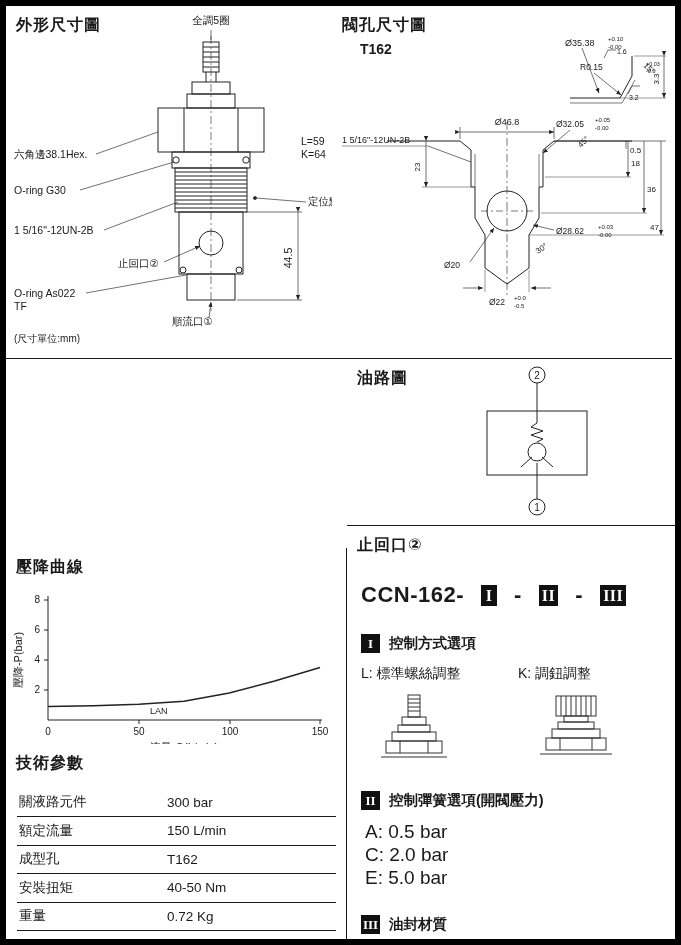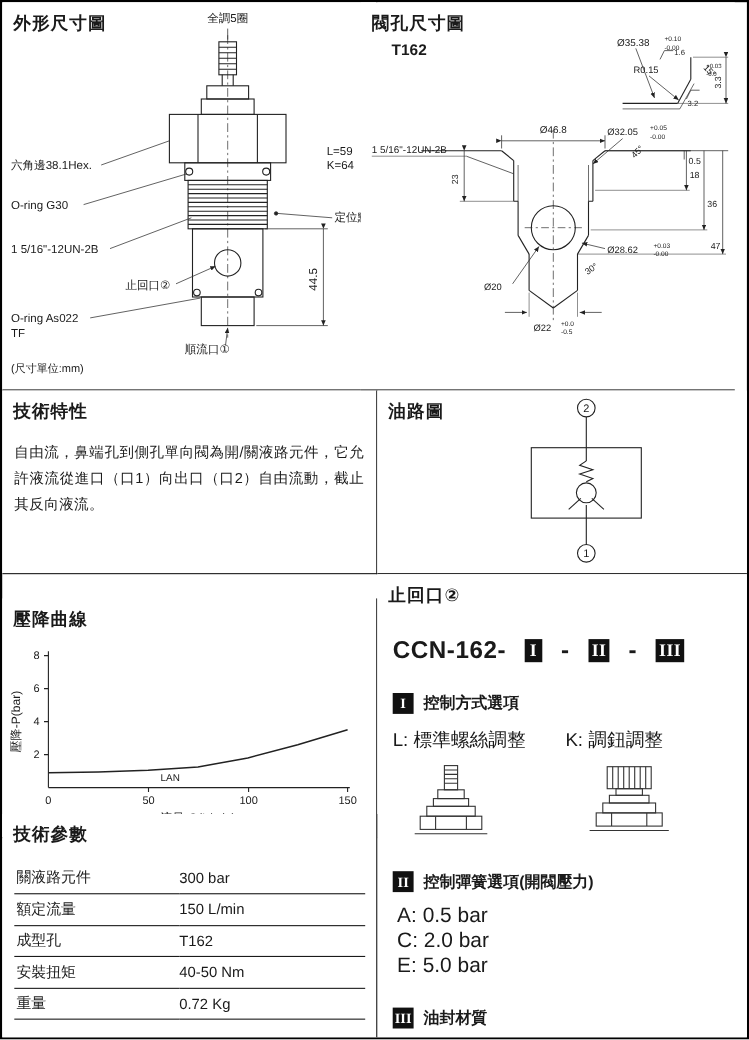--- a/index.html
+++ b/index.html
@@ -1,18 +1,18 @@
 <!DOCTYPE html>
 <html><head>
 <meta charset="utf-8">
 <style>
   * { margin:0; padding:0; box-sizing:border-box; }
   html,body { background:#ececec; }
   body { font-family:"Liberation Sans","DejaVu Sans",sans-serif; color:#1a1a1a; }
-  .page { position:relative; width:681px; height:945px; background:#fff; border:2px solid #000000; overflow:hidden; }
+  .page { position:relative; width:681px; height:945px; background:#fff; border:6px solid #000000; overflow:hidden; }
   .panel { position:absolute; background:#fff; }
   .b-r { border-right:1px solid #1a1a1a; }
   .b-b { border-bottom:1px solid #1a1a1a; }
   .panel-title { font-size:16px; font-weight:bold; letter-spacing:1px; padding:9px 0 0 10px; position:relative; z-index:2; }
   .abs { position:absolute; left:0; top:0; }
   svg text { font-family:"Liberation Sans","DejaVu Sans",sans-serif; fill:#1a1a1a; }
   .features-body { padding:14px 11px 0 11px; font-size:13.2px; line-height:1.8; letter-spacing:.4px; text-align:justify; }
   
   .chart-wrap { position:absolute; left:4px; top:34px; }
   
@@ -20,21 +20,21 @@
   .params-table td { border-bottom:1px solid #1a1a1a; height:28.5px; vertical-align:middle; }
   .params-table td.p-label { width:47%; padding-left:2px; }
   
   .ordering-body { padding:6px 12px 0 14px; }
   .model-line { margin-top:20px; display:flex; align-items:center; gap:16px; font-size:22px; font-weight:bold; letter-spacing:.5px; }
   .code-box { background:#111; color:#fff; font-family:"Liberation Serif","DejaVu Serif",serif; font-weight:bold; font-size:16px; line-height:21px; height:21px; min-width:16px; text-align:center; padding:0 3px; margin:0 1px; }
   .model-sep { font-weight:bold; }
   .sec-head { margin-top:26px; display:flex; align-items:center; gap:9px; font-size:14.5px; font-weight:bold; }
   .sec-num { background:#111; color:#fff; font-family:"Liberation Serif","DejaVu Serif",serif; font-size:13px; font-weight:bold; width:19px; height:19px; line-height:19px; text-align:center; flex:0 0 auto; }
   .opt-cols { display:flex; margin-top:12px; }
-  .opt-col { width:50%; font-size:17px; }
+  .opt-col { width:50%; font-size:14px; }
   .opt-icon { margin:10px 0 0 18px; display:block; }
   .opt-list { margin-top:10px; font-size:19px; padding-left:4px; }
   .opt-list .opt-item { line-height:23px; }
   .opt-row { display:flex; margin-top:13px; font-size:13.5px; padding-left:4px; }
   .opt-row .opt-item { width:50%; }
 </style>
 </head>
 <body>
 
 <div class="page">
@@ -206,24 +206,20 @@
         <text x="224" y="228" font-size="8.5">Ø28.62</text>
         <text x="266" y="223" font-size="6">+0.03</text>
         <text x="266" y="231" font-size="6">-0.00</text>
         <text x="157" y="299" font-size="8.5">Ø22</text>
         <text x="182" y="294" font-size="6">+0.0</text>
         <text x="182" y="302" font-size="6">-0.5</text>
       </g>
     </svg>
   </section>
 
-  <section class="panel b-r b-b" style="left:0;top:353px;width:341px;height:167px;">
-    <div class="panel-title">技術特性</div>
-    <div class="features-body">自由流，鼻端孔到側孔單向閥為開/關液路元件，它允許液流從進口（口1）向出口（口2）自由流動，截止其反向液流。</div>
-  </section>
 
   <section class="panel b-b" style="left:341px;top:353px;width:340px;height:167px;">
     <div class="panel-title">油路圖</div>
     <svg class="abs" width="339" height="166" viewBox="0 0 339 166">
       <g stroke="#222" fill="none" stroke-width="1">
         <circle cx="190" cy="16" r="8"></circle>
         <line x1="190" y1="24" x2="190" y2="52"></line>
         <rect x="140" y="52" width="100" height="64"></rect>
         <line x1="190" y1="52" x2="190" y2="64"></line>
         <polyline points="190,64 184,68 196,72 184,76 196,80 190,83"></polyline>

